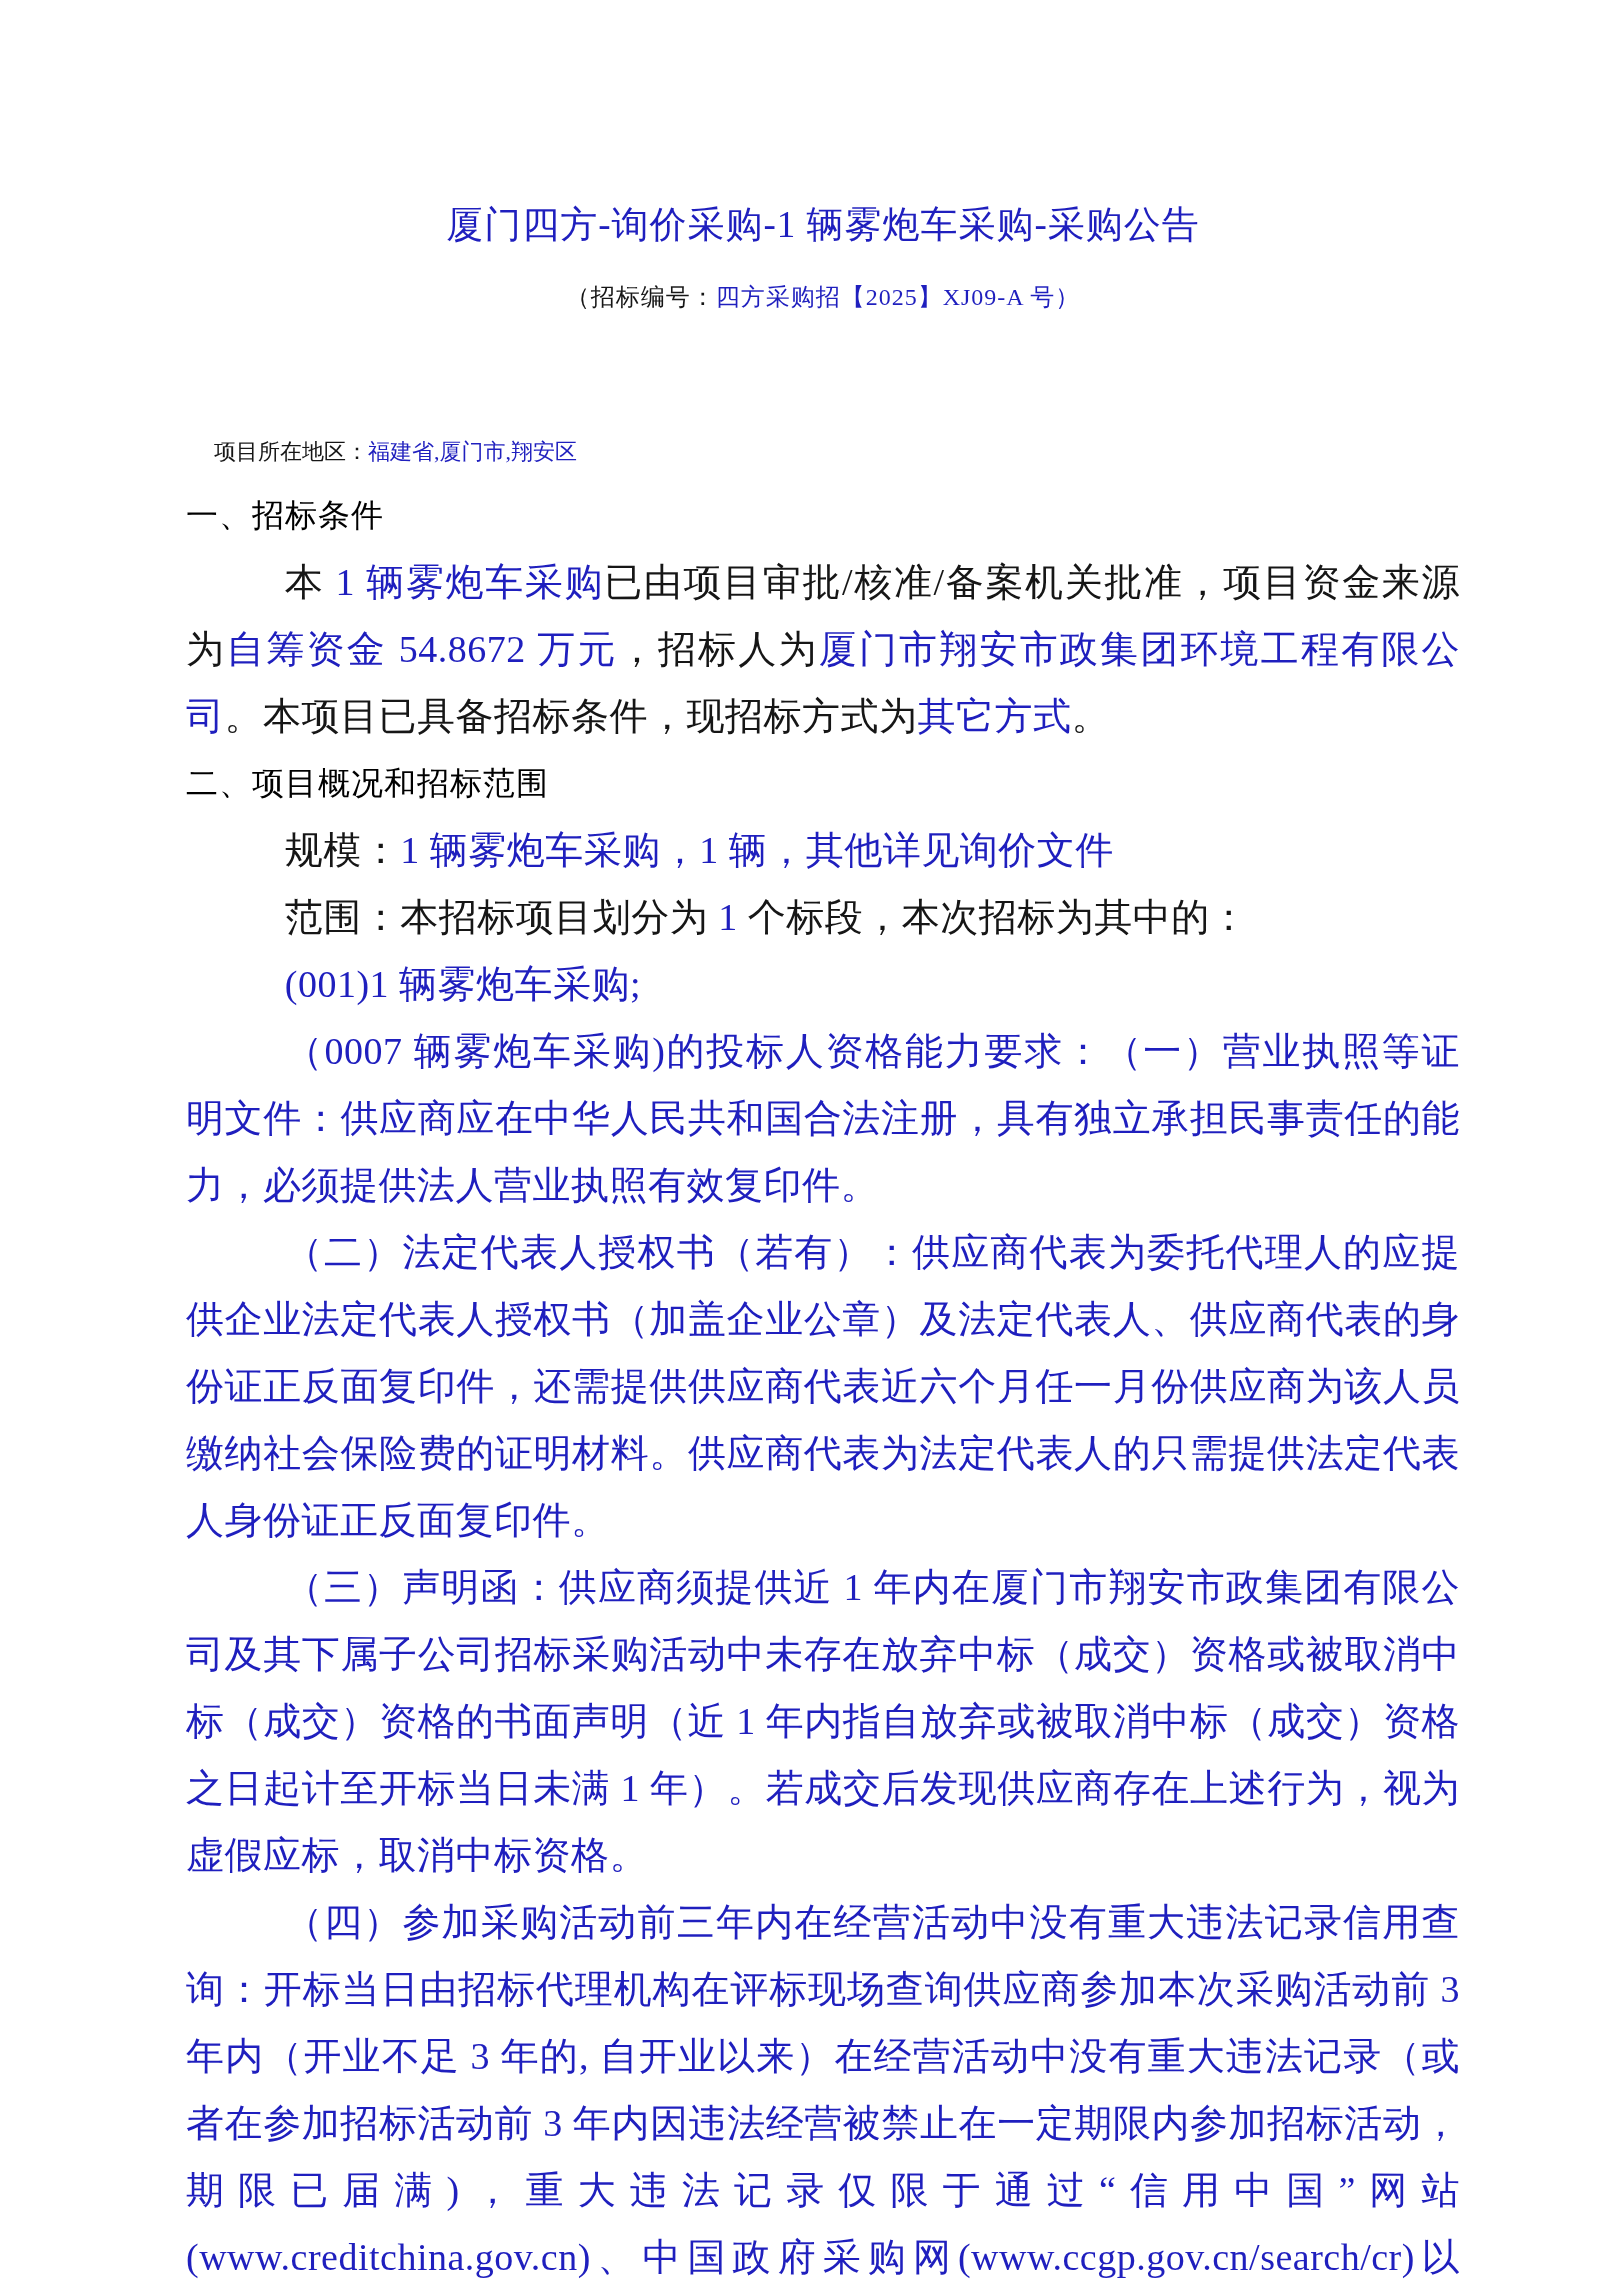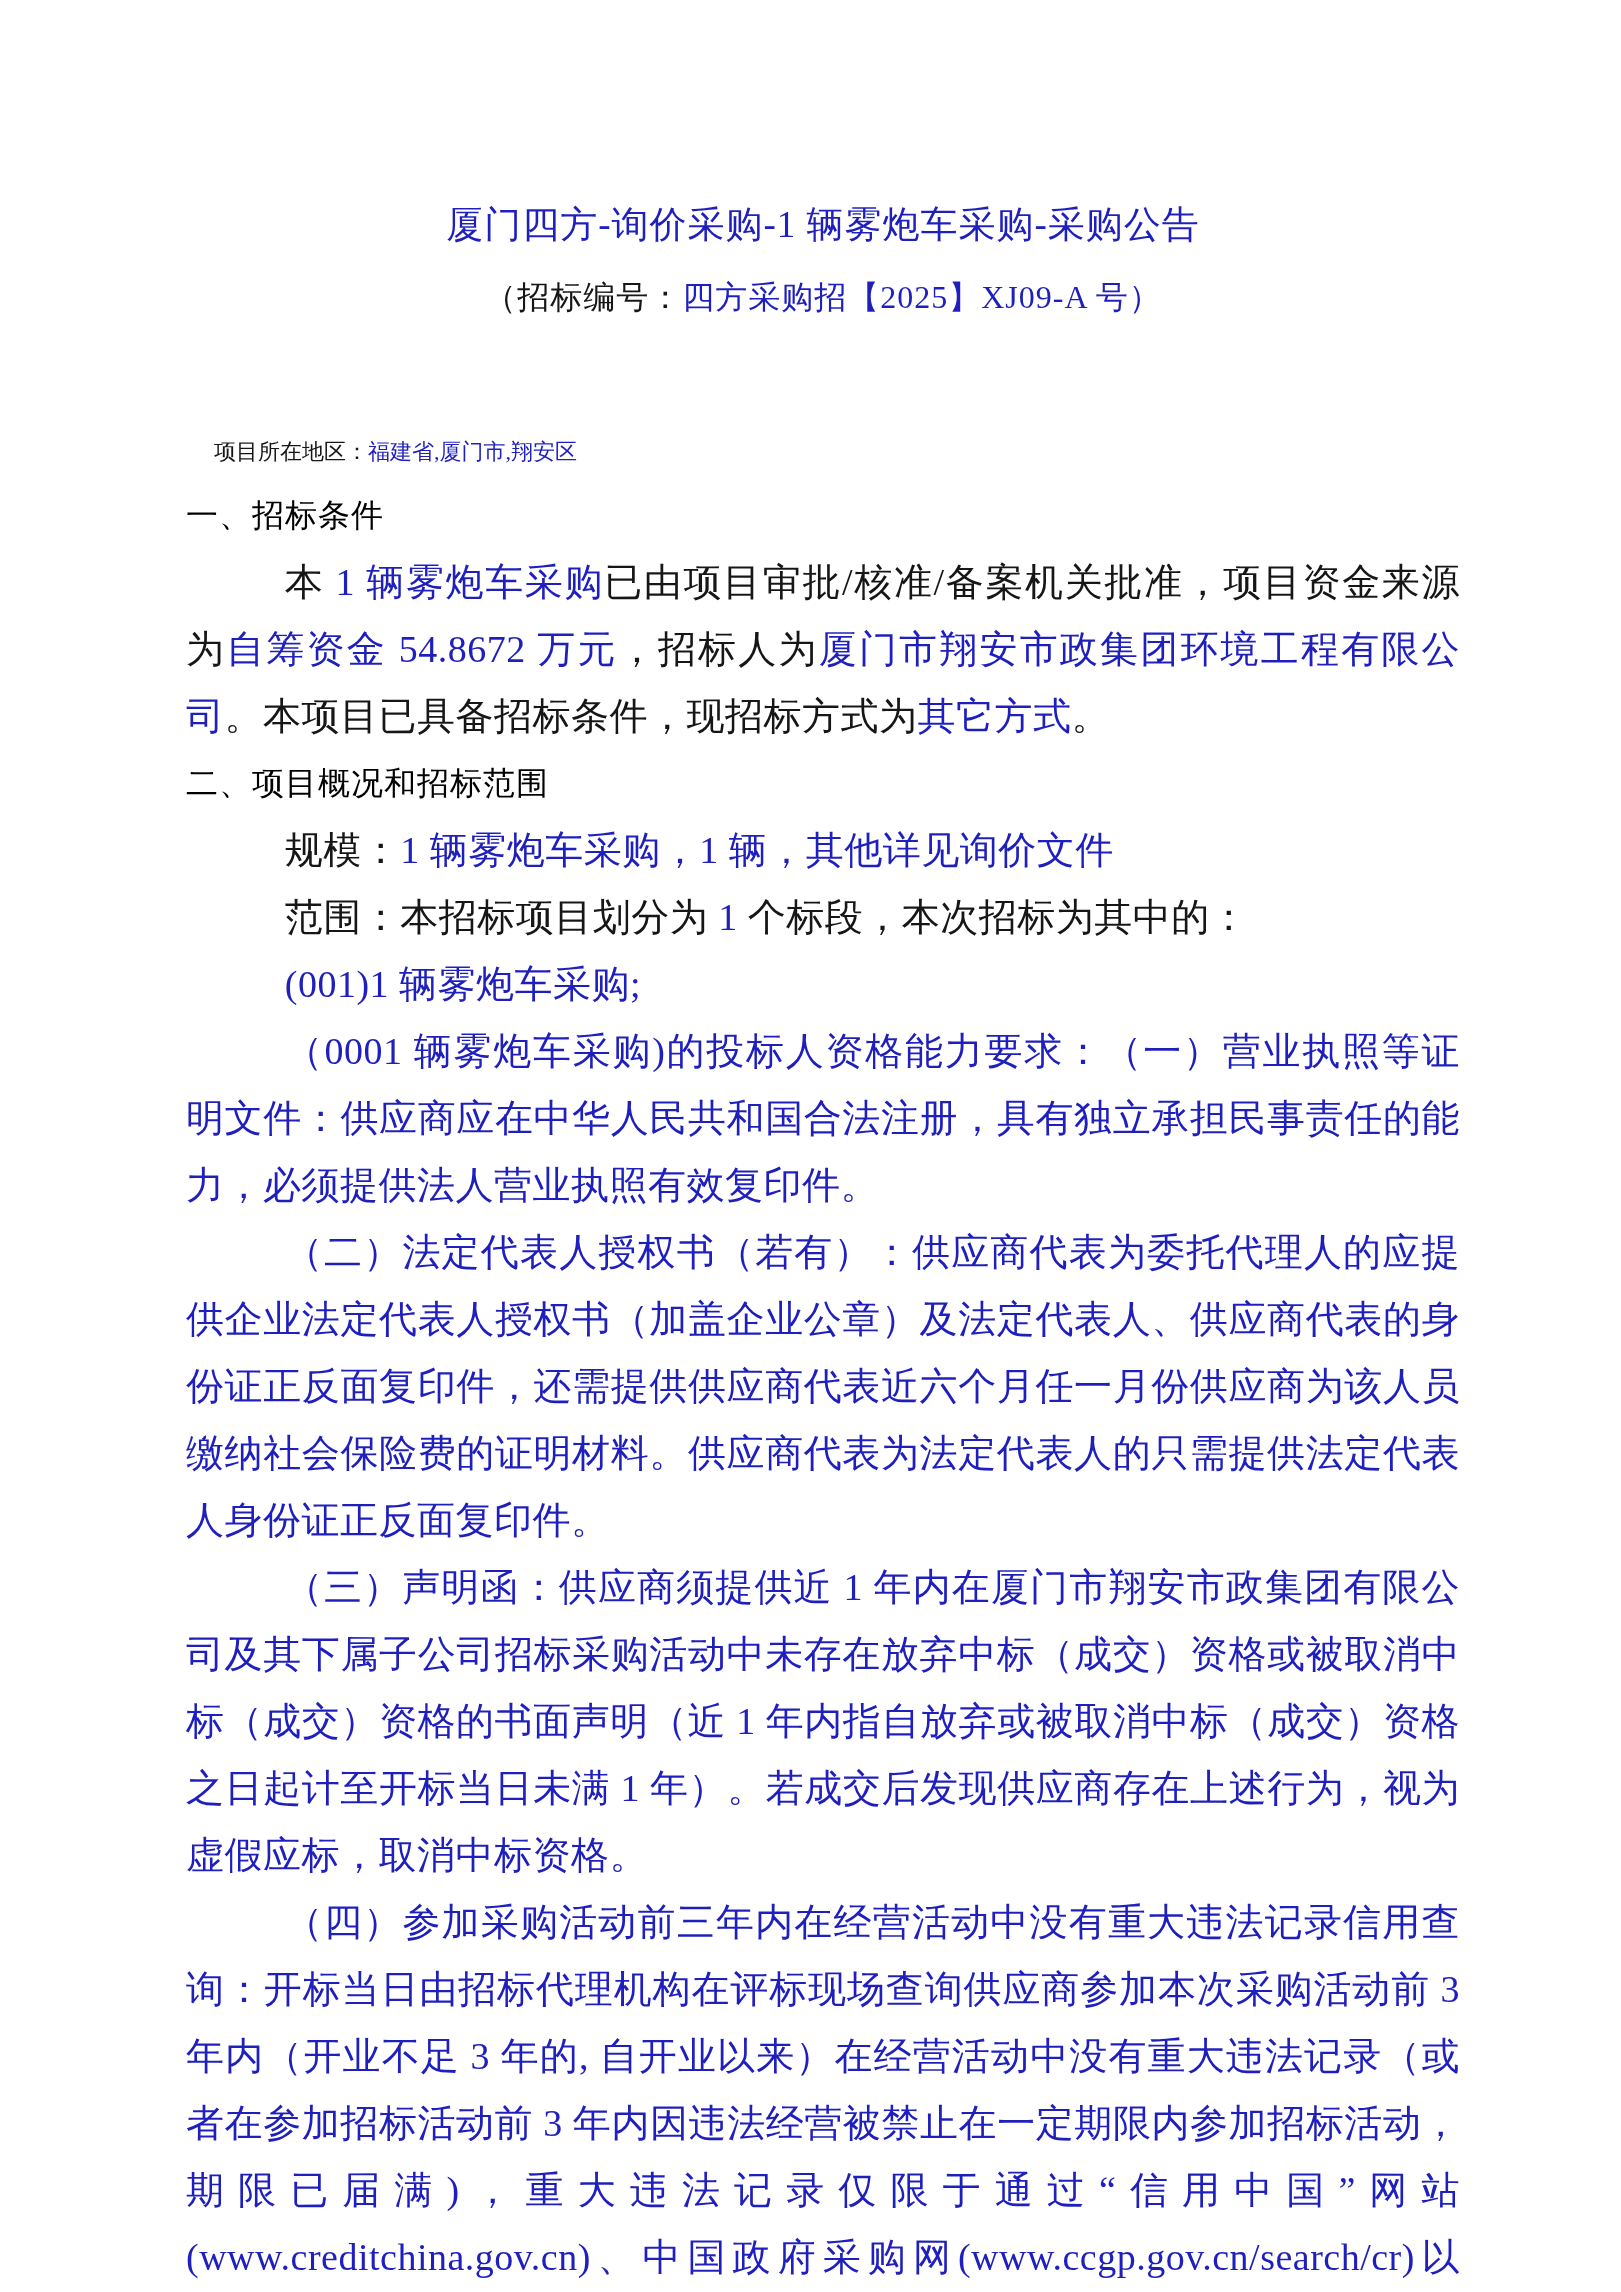--- a/index.html
+++ b/index.html
@@ -25,21 +25,21 @@
     text-align:center;
     font-size:37px;
     line-height:45px;
     font-weight:normal;
     color:var(--blue);
     letter-spacing:1px;
   }
   .subtitle{
     margin-top:29px;
     text-align:center;
-    font-size:32px;
+    font-size:24px;
     line-height:43px;
     font-weight:normal;
     letter-spacing:1px;
   }
   .location{
     margin-top:102px;
     font-size:22px;
     line-height:61px;
     margin-left:28px;
   }
@@ -87,21 +87,21 @@
 
   <h2 class="sec-heading">二、项目概况和招标范围</h2>
 
   <p class="line-indent"><span class="c-black">规模：</span><span class="c-blue">1 辆雾炮车采购，1 辆，其他详见询价文件</span></p>
 
   <p class="line-indent"><span class="c-black">范围：本招标项目划分为 </span><span class="c-blue">1</span><span class="c-black"> 个标段，本次招标为其中的：</span></p>
 
   <p class="line-indent"><span class="c-blue">(001)1 辆雾炮车采购;</span></p>
 
 
-  <p class="para all-blue">（0001 辆雾炮车采购)的投标人资格能力要求：（一）营业执照等证明文件：供应商应在中华人民共和国合法注册，具有独立承担民事责任的能力，必须提供法人营业执照有效复印件。</p>
+  <p class="para all-blue">（0007 辆雾炮车采购)的投标人资格能力要求：（一）营业执照等证明文件：供应商应在中华人民共和国合法注册，具有独立承担民事责任的能力，必须提供法人营业执照有效复印件。</p>
 
   <p class="para all-blue">（二）法定代表人授权书（若有）：供应商代表为委托代理人的应提供企业法定代表人授权书（加盖企业公章）及法定代表人、供应商代表的身份证正反面复印件，还需提供供应商代表近六个月任一月份供应商为该人员缴纳社会保险费的证明材料。供应商代表为法定代表人的只需提供法定代表人身份证正反面复印件。</p>
 
   <p class="para all-blue">（三）声明函：供应商须提供近 1 年内在厦门市翔安市政集团有限公司及其下属子公司招标采购活动中未存在放弃中标（成交）资格或被取消中标（成交）资格的书面声明（近 1 年内指自放弃或被取消中标（成交）资格之日起计至开标当日未满 1 年）。若成交后发现供应商存在上述行为，视为虚假应标，取消中标资格。</p>
 
   <p class="para all-blue">（四）参加采购活动前三年内在经营活动中没有重大违法记录信用查询：开标当日由招标代理机构在评标现场查询供应商参加本次采购活动前 3 年内（开业不足 3 年的, 自开业以来）在经营活动中没有重大违法记录（或者在参加招标活动前 3 年内因违法经营被禁止在一定期限内参加招标活动，期限已届满)，重大违法记录仅限于通过“信用中国”网站(www.creditchina.gov.cn)、中国政府采购网(www.ccgp.gov.cn/search/cr)以及“国家企</p>
 
 </div>
 
 

